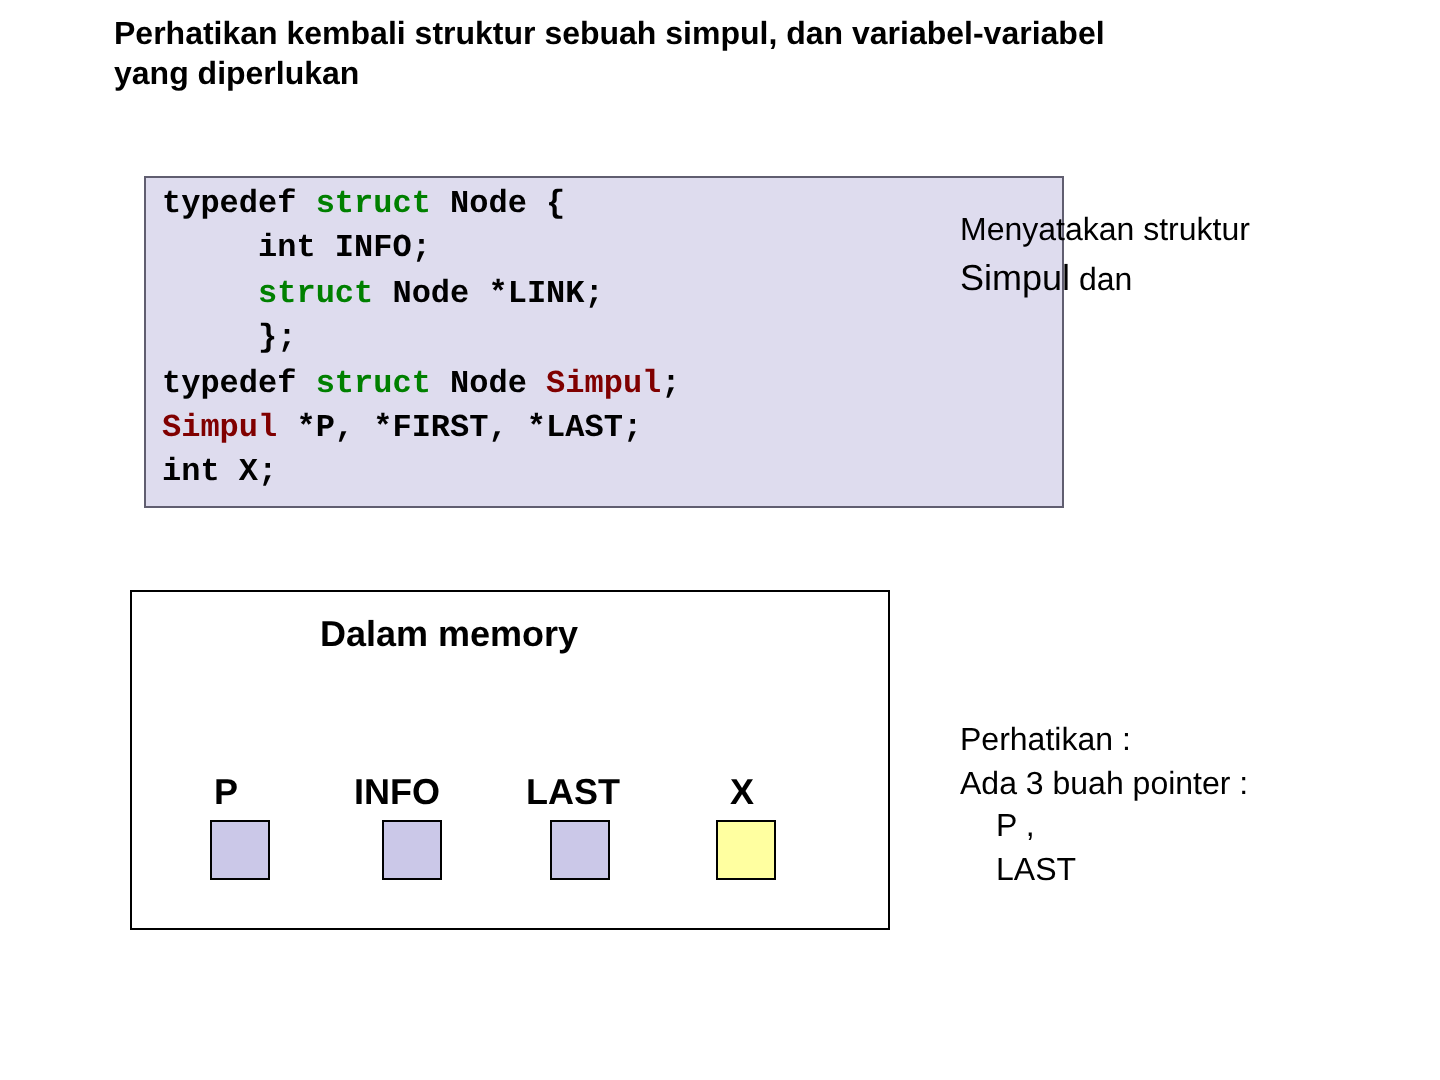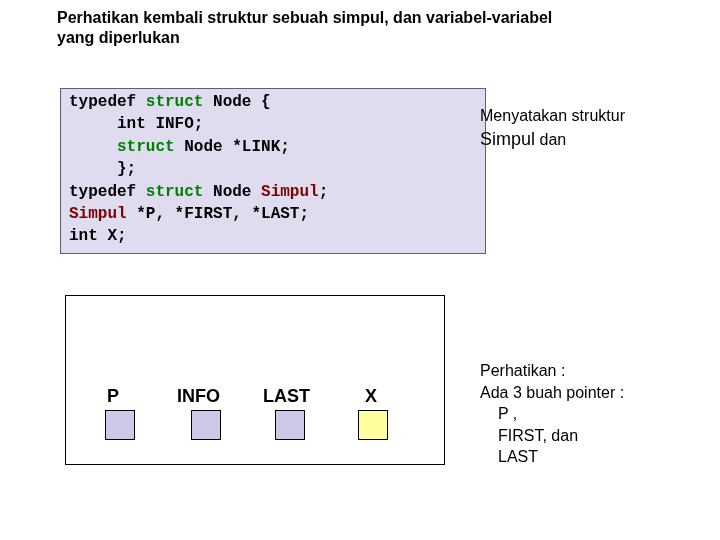--- a/index.html
+++ b/index.html
@@ -22,23 +22,23 @@
     left: 45px;
     top: 8px;
     width: 500px;
     font-weight: bold;
     line-height: 1.25;
     margin-left: 12px;
   }
 
   .code-box {
     position: absolute;
-    left: 60px;
+    left: 72px;
     top: 88px;
-    width: 426px;
+    width: 460px;
     height: 166px;
     background: #dedcee;
     border: 1px solid #605e70;
     padding: 2px 0 0 8px;
     box-sizing: border-box;
     font-family: "Courier New", Courier, monospace;
     font-size: 16px;
     font-weight: bold;
     line-height: 1.4;
     white-space: pre;
@@ -112,34 +112,34 @@
 <span>typedef </span><span class="kw-struct">struct</span><span> Node </span><span class="kw-type">Simpul</span><span>;</span>
 <span class="kw-type">Simpul</span><span> *P, *FIRST, *LAST;</span>
 <span>int X;</span></div>
 
   <div class="right-note-1">
     <span>Menyatakan struktur</span><br>
     <span class="big">Simpul</span><span> dan</span><br>
   </div>
 
   <div class="mem-frame"></div>
+  <div class="mem-title">Dalam memory</div>
 
   <div class="cell-label" style="left:107px; top:386px;">P</div>
   <div class="cell cell-blue" style="left:105px; top:410px;"></div>
 
   <div class="cell-label" style="left:177px; top:386px;">INFO</div>
   <div class="cell cell-blue" style="left:191px; top:410px;"></div>
 
   <div class="cell-label" style="left:263px; top:386px;">LAST</div>
   <div class="cell cell-blue" style="left:275px; top:410px;"></div>
 
   <div class="cell-label" style="left:365px; top:386px;">X</div>
   <div class="cell cell-yellow" style="left:358px; top:410px;"></div>
 
   <div class="right-note-2">
     <span>Perhatikan :</span><br>
     <span>Ada 3 buah pointer :</span><br>
     <span class="indent">P ,</span>
-    <span class="indent">FIRST, dan</span>
     <span class="indent">LAST</span>
   </div>
 
 </div>
 
 </body></html>

